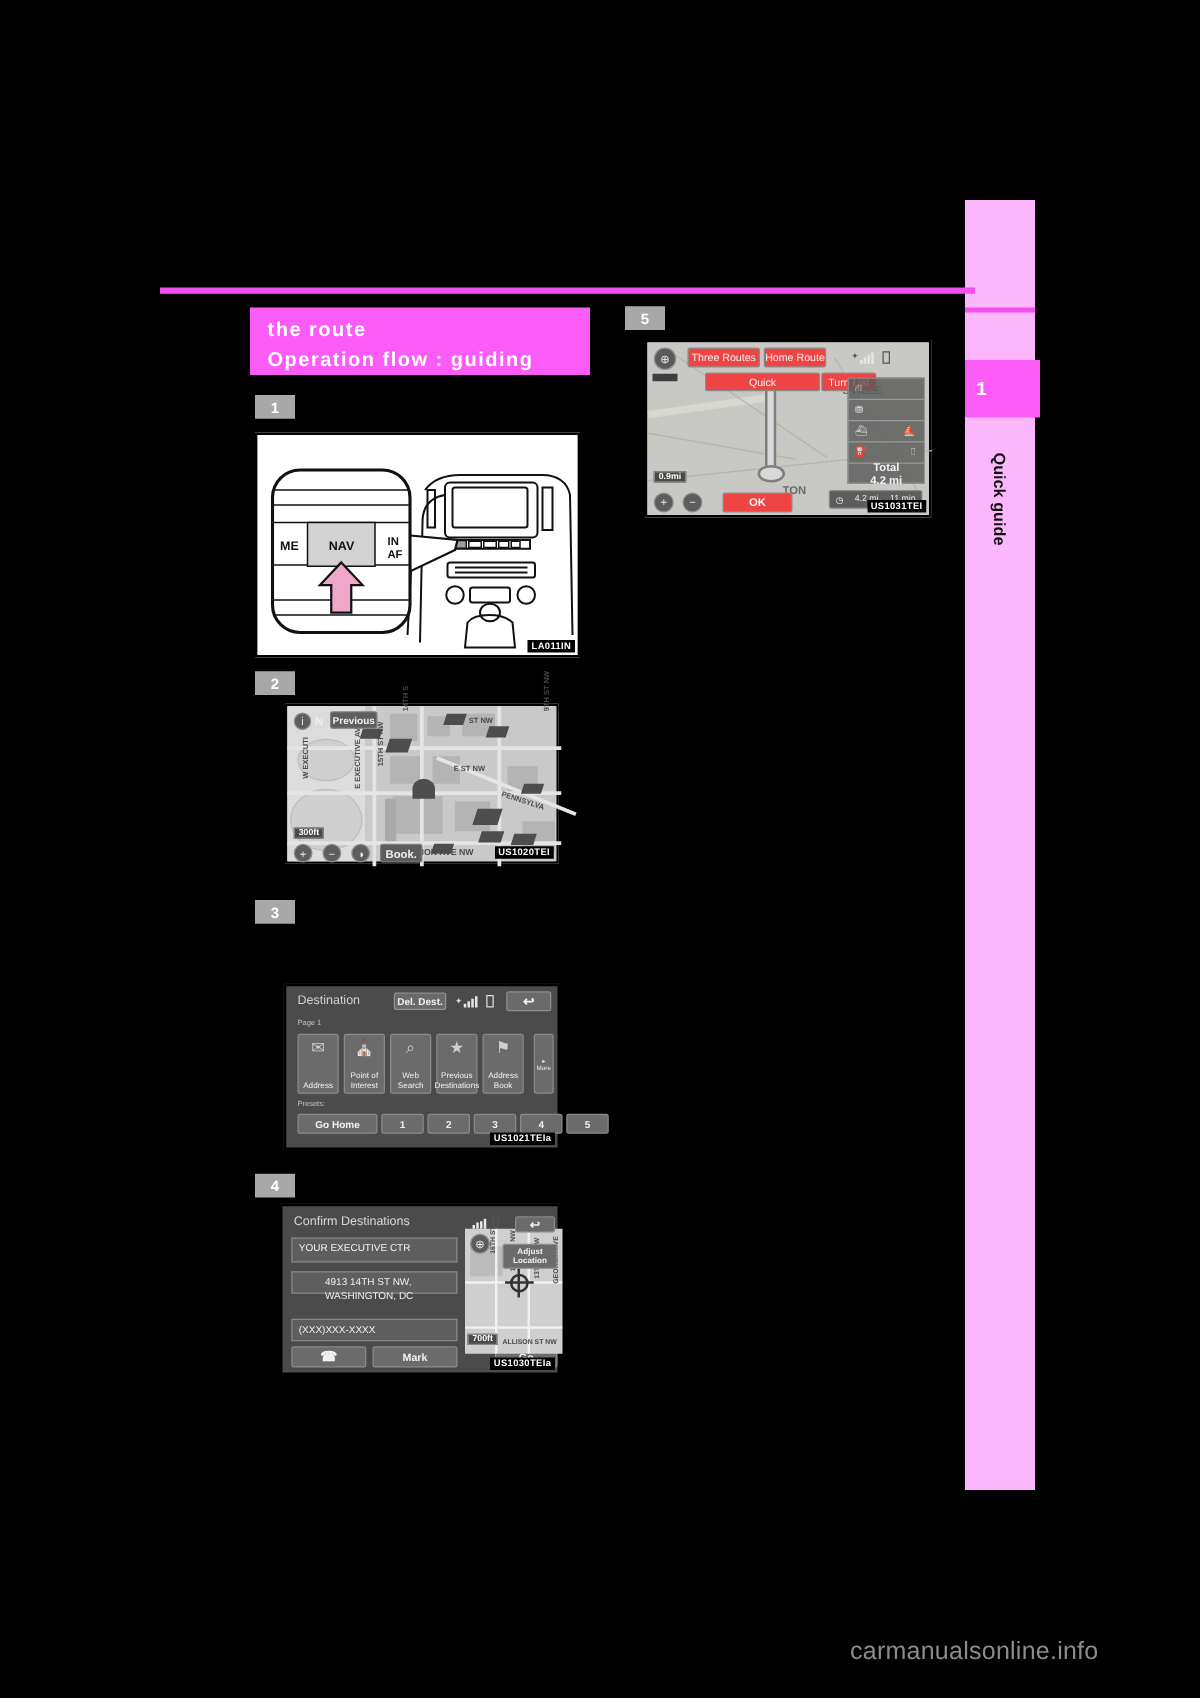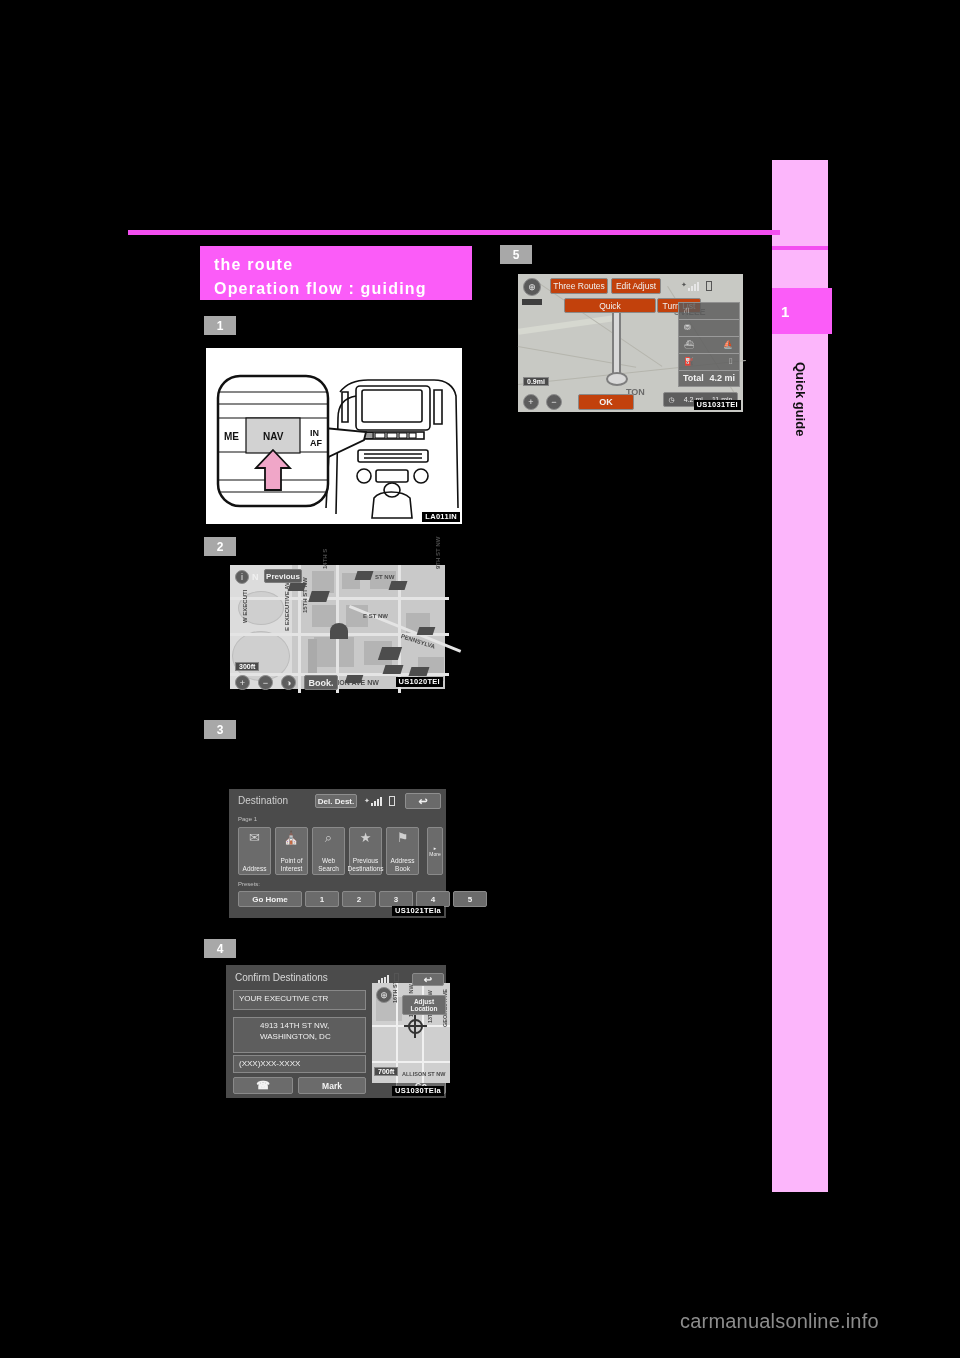--- a/index.html
+++ b/index.html
@@ -145,33 +145,33 @@
     position:absolute; background:#6b6b6b; border:1px solid #8a8a8a;
     border-radius:2px; color:#f2f2f2; font-size:8.5px; font-weight:bold;
     display:flex; align-items:center; justify-content:center;
   }
   #f4-map { position:absolute; left:146px; top:18px; width:78px; height:100px; background:#cfcfcf; overflow:hidden; }
 
   
   #fig5 { left:516px; top:272px; width:229px; height:142px; }
   #fig5 .map-bg { position:absolute; left:0; top:0; width:100%; height:100%; background:#c8c9c4; }
   .f5-btn {
-    position:absolute; background:#c2410c; border:1px solid #8a8a8a;
+    position:absolute; background:#ef4444; border:1px solid #8a8a8a;
     border-radius:2px; color:#f1f1f1; font-size:8.5px;
     display:flex; align-items:center; justify-content:center;
   }
   #f5-panel {
     position:absolute; right:3px; top:28px; width:62px; height:85px;
     background:rgba(90,90,90,.82); border:1px solid #909090;
   }
   .f5-prow { position:absolute; left:0; right:0; height:17px; border-bottom:1px solid #9a9a9a; }
   #f5-total {
     position:absolute; left:0; right:0; bottom:0; height:17px;
     color:#f2f2f2; font-size:9px; font-weight:bold;
-    display:flex; align-items:center; justify-content:space-between; padding:0 4px;
+    display:flex; align-items:center; justify-content:space-between; padding:0 4px;flex-direction:column;
   }
   #f5-eta {
     position:absolute; right:5px; bottom:5px; width:75px; height:15px;
     background:#5d5d5d; border:1px solid #8a8a8a; border-radius:2px;
     color:#ececec; font-size:7px;
     display:flex; align-items:center; justify-content:space-around;
   }
 
   .signal { position:absolute; display:flex; align-items:flex-end; gap:1px; }
   .signal i { display:block; background:#e6e6e6; width:2px; }
@@ -371,21 +371,21 @@
     <div class="f3-preset" style="left:187px;width:34px;">4</div>
     <div class="f3-preset" style="left:224px;width:34px;">5</div>
 
     <div class="cap">US1021TEIa</div>
   </div>
 
   <div class="fig" id="fig4">
     <div id="f4-title">Confirm Destinations</div>
 
     <div class="f4-row" style="top:25px;height:20px;">YOUR EXECUTIVE CTR</div>
-    <div class="f4-row" style="top:52px;height:36px;padding-left:26px;">
+    <div class="f4-row" style="top:52px;height:18px;padding-left:26px;">
       <div>4913 14TH ST NW,</div>
       <div>WASHINGTON, DC</div>
     </div>
     <div class="f4-row" style="top:90px;height:18px;">(XXX)XXX-XXXX</div>
 
     <div class="f4-btn" style="left:7px;top:112px;width:60px;height:17px;font-size:11px;">☎</div>
     <div class="f4-btn" style="left:72px;top:112px;width:68px;height:17px;">Mark</div>
     <div class="f4-btn" style="left:170px;top:112px;width:50px;height:17px;">Go</div>
 
     <div id="f4-map">
@@ -435,21 +435,21 @@
     <div style="position:absolute;left:88px;top:98px;width:22px;height:14px;border:2px solid #7e7e7e;border-radius:50%;background:#d9d9d9;"></div>
     <div style="position:absolute;left:95px;top:28px;width:7px;height:7px;border:1px solid #666;border-radius:50%;"></div>
 
     <div class="map-label" style="left:156px;top:33px;font-size:9px;color:#6a6a6a;">SVILLE</div>
     <div class="map-label" style="left:108px;top:113px;font-size:9px;color:#6a6a6a;">TON</div>
 
     <div class="ui-round" style="left:5px;top:4px;width:18px;height:18px;background:#5a5a5a;">⊕</div>
     <div style="position:absolute;left:4px;top:25px;width:20px;height:6px;background:#3e3e3e;"></div>
 
     <div class="f5-btn" style="left:32px;top:4px;width:58px;height:16px;">Three Routes</div>
-    <div class="f5-btn" style="left:93px;top:4px;width:50px;height:16px;">Edit Adjust</div>
+    <div class="f5-btn" style="left:93px;top:4px;width:50px;height:16px;">Home Route</div>
 
     <div class="signal" style="left:170px;top:8px;height:9px;">
       <i style="height:3px"></i>
         <i style="height:5px"></i>
         <i style="height:7px"></i>
         <i style="height:9px"></i>
     </div>
     <div style="position:absolute;left:163px;top:7px;color:#555;font-size:7px;">✦</div>
     <div style="position:absolute;left:188px;top:7px;width:6px;height:10px;border:1px solid #555;"></div>
 

